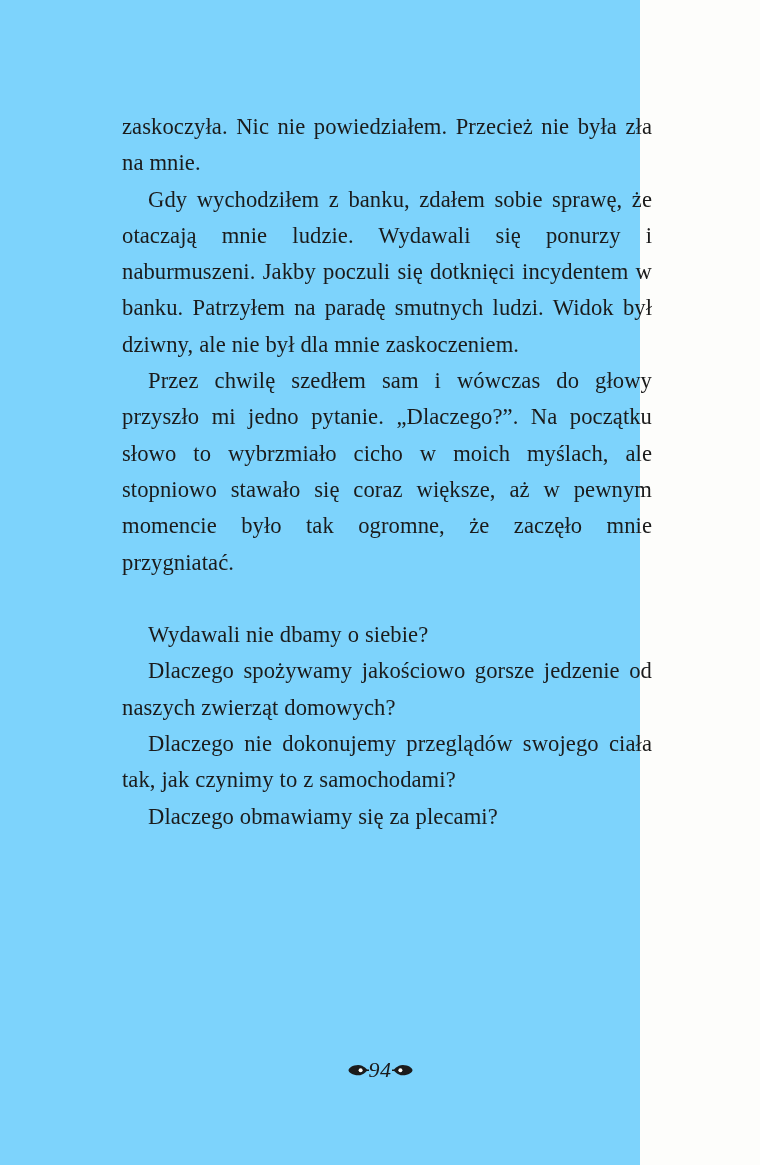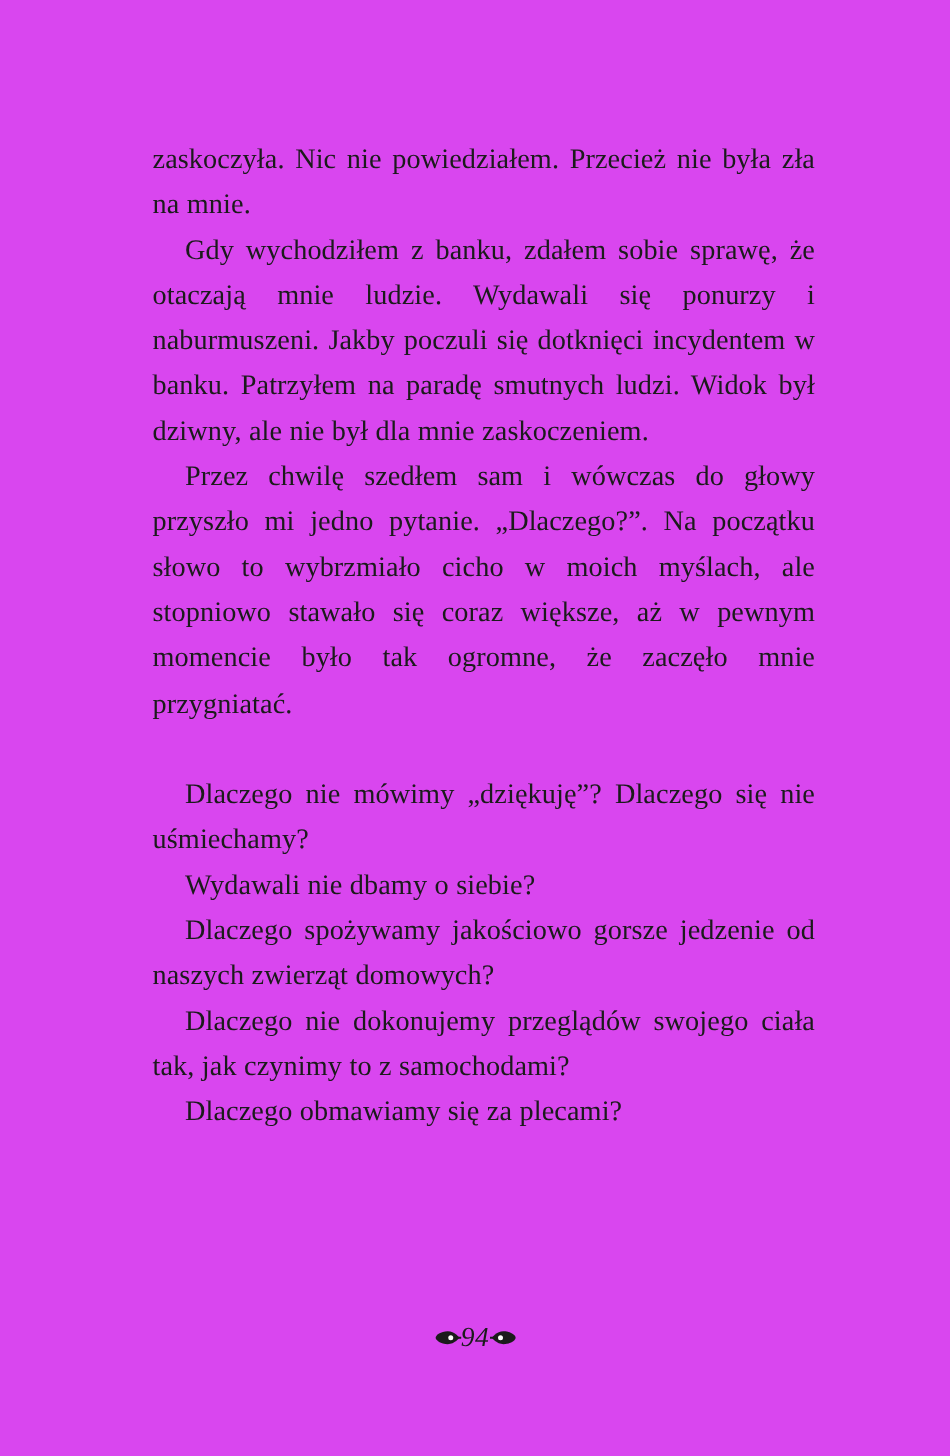--- a/index.html
+++ b/index.html
@@ -14,23 +14,23 @@
     font-family: "Liberation Serif", "DejaVu Serif", serif;
     color: #1b1b1b;
     overflow: hidden;
     position: relative;
   }
 
   .page {
     position: absolute;
     left: 0;
     top: 0;
-    width: 760px;
+    width: 640px;
     height: 1165px;
-    background: #d946ef;
+    background: #7dd3fc;
   }
 
   .text-block {
     position: absolute;
     left: 122px;
     top: 109px;
     width: 530px;
   }
 
   p.para {
@@ -105,21 +105,20 @@
 
     <p class="para cont">zaskoczyła. Nic nie powiedziałem. Przecież nie była zła na mnie.</p>
 
     <p class="para indent">Gdy wychodziłem z banku, zdałem sobie sprawę, że otaczają mnie ludzie. Wydawali się ponurzy i naburmuszeni. Jakby poczuli się dotknięci incydentem w banku. Patrzyłem na paradę smutnych ludzi. Widok był dziwny, ale nie był dla mnie zaskoczeniem.</p>
 
     <p class="para indent">Przez chwilę szedłem sam i wówczas do głowy przyszło mi jedno pytanie. „Dlaczego?”. Na początku słowo to wybrzmiało cicho w moich myślach, ale stopniowo stawało się coraz większe, aż w pewnym momencie było tak ogromne, że zaczęło mnie przygniatać.</p>
 
     <div class="gap"></div>
 
 
-    <p class="para indent">Dlaczego nie mówimy „dziękuję”? Dlaczego się nie uśmiechamy?</p>
 
 
 
     <p class="para indent">Wydawali nie dbamy o siebie?</p>
 
     <p class="para indent">Dlaczego spożywamy jakościowo gorsze jedzenie od naszych zwierząt domowych?</p>
 
     <p class="para indent">Dlaczego nie dokonujemy przeglądów swojego ciała tak, jak czynimy to z samochodami?</p>
 
 

